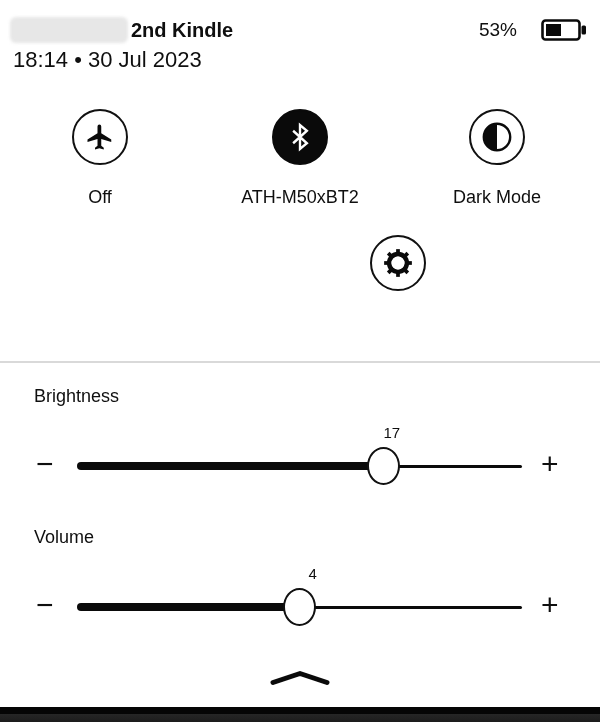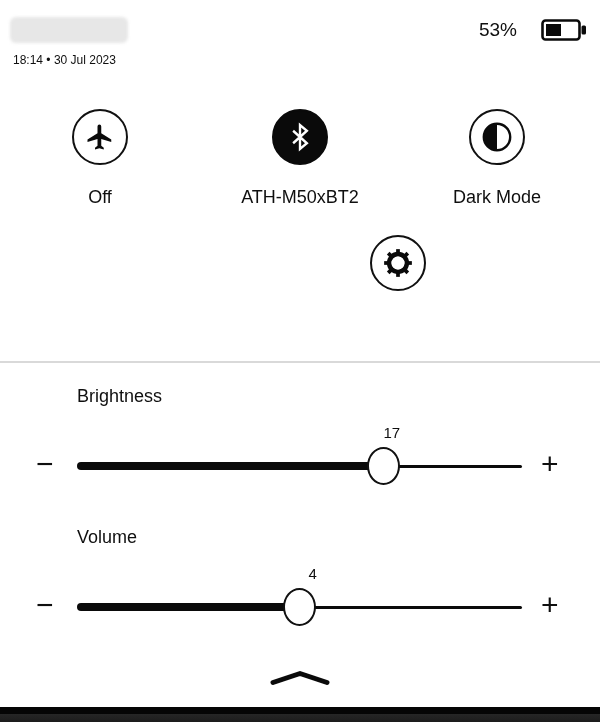--- a/index.html
+++ b/index.html
@@ -6,31 +6,31 @@
   .screen{
     position:relative;width:600px;height:722px;background:#ffffff;
     font-family:"Liberation Sans",sans-serif;color:#0f0f0f;overflow:hidden;
   }
   
   .redacted{position:absolute;left:10px;top:17px;width:118px;height:26px;
     background:#e7e7e7;border-radius:6px;filter:blur(1.6px);}
   .device-title{position:absolute;left:131px;top:17px;font-size:20px;font-weight:700;line-height:26px;white-space:nowrap;}
   .battery-wrap{position:absolute;right:13px;top:17px;display:flex;align-items:center;gap:24px;}
   .battery-pct{font-size:19px;line-height:26px;}
-  .datetime{position:absolute;left:13px;top:48px;font-size:12px;line-height:24px;white-space:nowrap;}
+  .datetime{position:absolute;left:13px;top:48px;font-size:22px;line-height:24px;white-space:nowrap;}
   
   .tile{position:absolute;width:220px;display:flex;flex-direction:column;align-items:center;cursor:pointer;}
   .tile-circle{width:56px;height:56px;box-sizing:border-box;border:2.5px solid #111;border-radius:50%;
     display:flex;align-items:center;justify-content:center;background:#fff;}
   .tile-circle.filled{background:#0a0a0a;border-color:#0a0a0a;}
   .tile-label{margin-top:22px;font-size:18px;line-height:20px;white-space:nowrap;}
   
   .divider{position:absolute;left:0;top:361px;width:600px;height:2px;background:#d9d9d9;}
   
-  .section-label{position:absolute;left:34px;font-size:18px;line-height:22px;margin-left:43px;}
+  .section-label{position:absolute;left:34px;font-size:18px;line-height:22px;}
   .sr-row{position:absolute;right:50px;top:526px;display:flex;align-items:center;gap:12px;cursor:pointer;}
   .sr-text{font-size:18px;line-height:24px;white-space:nowrap;}
   .stepper{position:absolute;font-size:30px;font-weight:400;line-height:30px;cursor:pointer;user-select:none;}
   .slider{position:absolute;left:77px;width:445px;height:40px;}
   .slider .fill{position:absolute;left:0;top:16px;height:8px;border-radius:4px;background:#0a0a0a;}
   .slider .rest{position:absolute;right:0;top:18.5px;height:3px;border-radius:2px;background:#0a0a0a;}
   .slider .handle{position:absolute;top:1px;width:33px;height:38px;box-sizing:border-box;
     background:#fff;border:2px solid #111;border-radius:50%;cursor:pointer;}
   .slider .value{position:absolute;top:-22px;width:34px;text-align:right;font-size:15px;line-height:18px;}
   
@@ -38,20 +38,21 @@
   .bottom-bar{position:absolute;left:0;bottom:0;width:600px;height:15px;
     background:linear-gradient(180deg,#050505 0%,#050505 46%,#262626 46%,#1c1c1c 100%);}
   svg{display:block;}
 </style>
 </head>
 <body>
 
 <div class="screen">
 
   <div class="redacted"></div>
+  <div class="device-title">2nd Kindle</div>
   <div class="battery-wrap">
     <span class="battery-pct">53%</span>
     <span>
       <svg width="46" height="22" viewBox="0 0 46 22">
         <rect x="1.5" y="1.5" width="37" height="19" rx="3" fill="none" stroke="#0a0a0a" stroke-width="2.6"></rect>
         <rect x="40.5" y="6.5" width="4.5" height="9" rx="1.5" fill="#0a0a0a"></rect>
         <rect x="5" y="5" width="15" height="12" fill="#0a0a0a"></rect>
       </svg>
     </span>
   </div>

